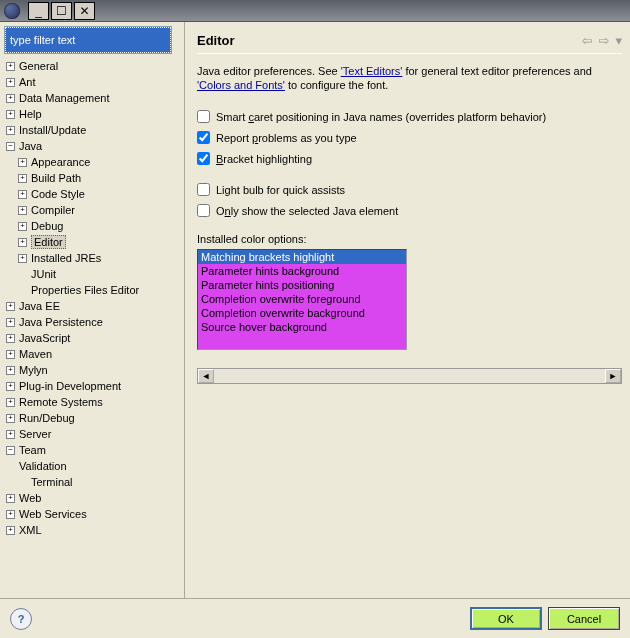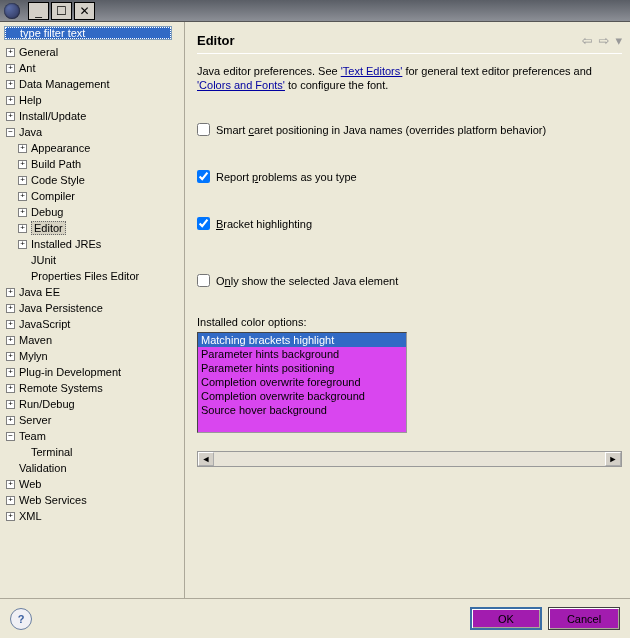--- a/index.html
+++ b/index.html
@@ -36,25 +36,25 @@
     font-size: 12px; color:#000; cursor:pointer;
   }
   .dialog-body { display:flex; height: calc(638px - 22px - 40px); }
   .left-pane {
     width: 185px;
     border-right: 1px solid #aca899;
     padding: 4px 2px 4px 4px;
     overflow: auto;
   }
   .filter-input {
-    width: 168px; height: 14px;
+    width: 168px; height: 28px;
     border: 1px solid #7f9db9;
     background: #316ac5;
     color: #fff;
-    padding: 0 15px;
+    padding: 0 5px;
     font-family: inherit; font-size: 11px;
     margin-bottom: 4px;
     outline: 1px dotted #fff;
     outline-offset: -2px;
   }
   .tree { font-size: 11px; }
   .tree-row {
     display: flex; align-items: center;
     height: 16px;
     padding-left: 2px;
@@ -80,21 +80,21 @@
   }
   .right-header {
     display:flex; align-items:center;
     height: 26px;
     border-bottom: 1px solid #fff;
   }
   .right-title { font-weight:bold; font-size:13px; flex:1; }
   .navicon { color:#999; font-size:13px; margin-left:6px; cursor:pointer; }
   .desc { margin: 10px 0 14px 0; line-height: 14px; }
   a { color: #0000a0; text-decoration: underline; }
-  .chk-row { display:flex; align-items:center; margin: 17px 0; }
+  .chk-row { display:flex; align-items:center; margin: 4px 0; }
   .chk-row input[type=checkbox], .rad-row input[type=radio] {
     margin: 0 6px 0 0;
     width: 13px; height: 13px;
   }
   .sub { margin-left: 20px; margin-top:2px; margin-bottom:8px; line-height:14px; }
   .rad-group { margin-left: 20px; }
   .rad-row { display:flex; align-items:center; margin:3px 0; }
   .mnemonic { text-decoration: underline; }
   .colors-wrap { display:flex; margin-top:4px; }
   .color-list {
@@ -136,21 +136,21 @@
     border:1px solid #6a7fa0;
     background:#f0f0f5;
     color:#3a5fa0; font-weight:bold;
     display:flex; align-items:center; justify-content:center;
     cursor:pointer;
   }
   .spacer { flex:1; }
   .btn {
     min-width: 72px; height: 23px;
     margin-left: 6px;
-    background:#a21caf;
+    background:#bef264;
     border: 1px solid #404040;
     box-shadow: inset 1px 1px #fff, inset -1px -1px #aca899;
     font: inherit; cursor:pointer;
   }
   .btn-default { border: 2px solid #3a6ea5; }
 </style>
 </head>
 <body>
 
 <div class="titlebar">
@@ -257,27 +257,27 @@
           <span>Run/Debug</span>
         </div>
         <div class="tree-row lvl0">
           <span class="twist">+</span>
           <span>Server</span>
         </div>
         <div class="tree-row lvl0">
           <span class="twist">−</span>
           <span>Team</span>
         </div>
+        <div class="tree-row lvl0">
+          <span class="twist-none"></span>
+          <span>Validation</span>
+        </div>
         <div class="tree-row lvl1">
           <span class="twist-none"></span>
           <span>Terminal</span>
-        </div>
-        <div class="tree-row lvl0">
-          <span class="twist-none"></span>
-          <span>Validation</span>
         </div>
         <div class="tree-row lvl0">
           <span class="twist">+</span>
           <span>Web</span>
         </div>
         <div class="tree-row lvl0">
           <span class="twist">+</span>
           <span>Web Services</span>
         </div>
         <div class="tree-row lvl0">
@@ -309,20 +309,24 @@
         <span><span>Report </span><span class="mnemonic">p</span><span>roblems as you type</span></span>
     </label>
 
     <label class="chk-row">
       <input type="checkbox" id="cb_bracket" checked="" style="">
         <span><span class="mnemonic">B</span><span>racket highlighting</span></span>
     </label>
 
     <div style="height:10px"></div>
 
+    <label class="chk-row">
+      <input type="checkbox" id="cb_bulb" style="">
+        <span>Li<span class="mnemonic">g</span>ht bulb for quick assists</span>
+    </label>
     <label class="chk-row">
       <input type="checkbox" id="cb_only" style="">
         <span>O<span class="mnemonic">n</span>ly show the selected Java element</span>
     </label>
 
     <div style="height:12px"></div>
 
     <div>Installed color options:</div>
     <div class="colors-wrap">
       <div class="color-list" id="colorlist">

